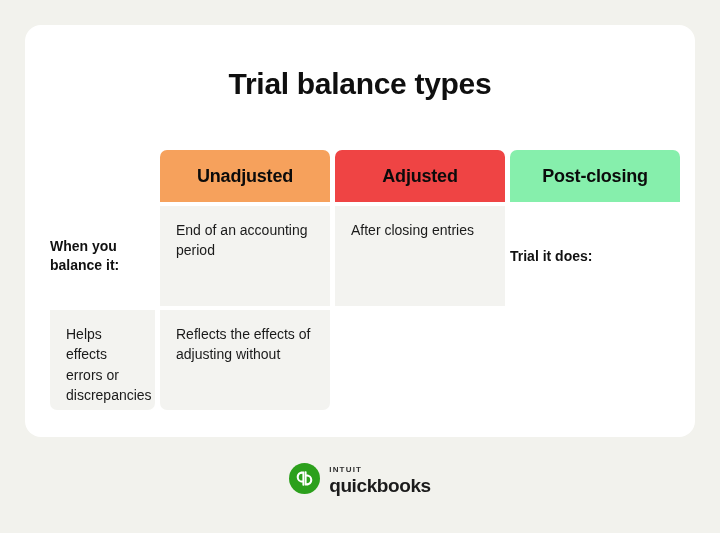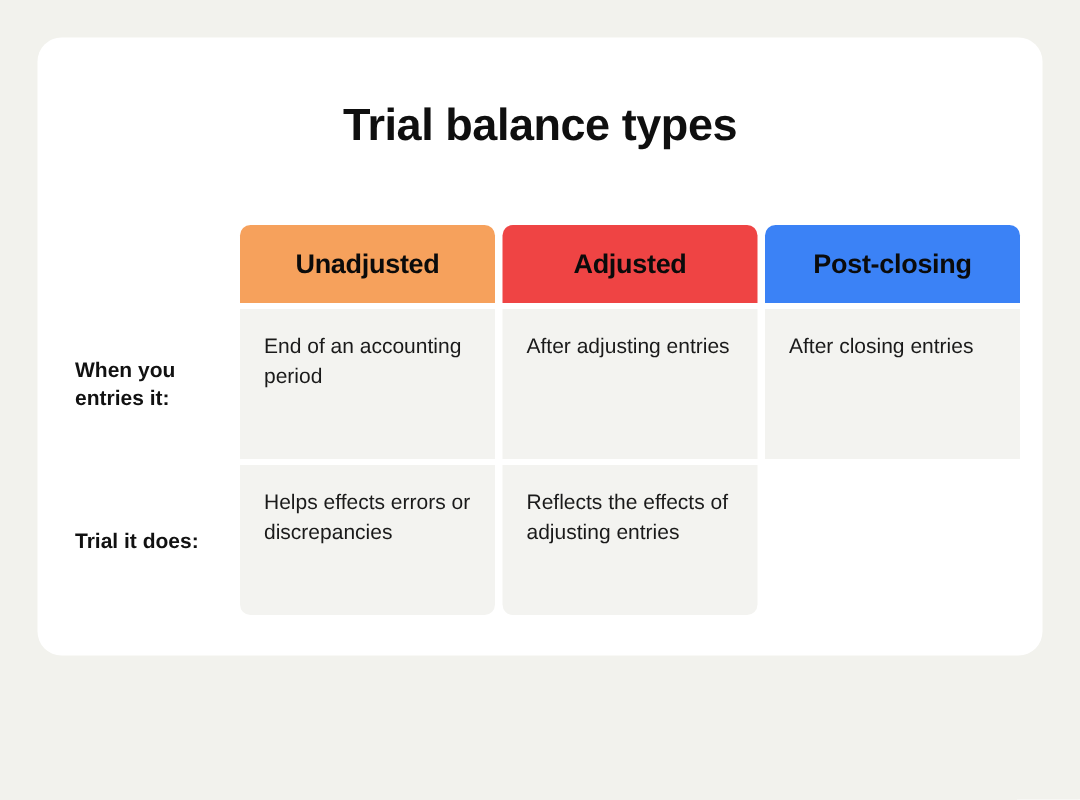--- a/index.html
+++ b/index.html
@@ -68,21 +68,21 @@
     align-items: center;
     justify-content: center;
     border-radius: 7px 7px 0 0;
     font-size: 18px;
     font-weight: bold;
     color: #0b0b0b;
     letter-spacing: -0.2px;
   }
   .hdr-unadjusted   { background: #f6a15c; }
   .hdr-adjusted     { background: #ef4444; }
-  .hdr-postclosing  { background: #3b82f6; }
+  .hdr-postclosing  { background: #86efac; }
 
   .hdr-spacer { background: transparent; }
 
   
   .rowlabel {
     display: flex;
     align-items: center;
     font-size: 14px;
     font-weight: bold;
     color: #111111;
@@ -156,28 +156,39 @@
     <div class="title">Trial balance types</div>
 
     <div class="table">
       <div class="grid">
 
         <div class="hdr hdr-spacer"></div>
         <div class="hdr hdr-unadjusted">Unadjusted</div>
         <div class="hdr hdr-adjusted">Adjusted</div>
         <div class="hdr hdr-postclosing">Post-closing</div>
 
-        <div class="rowlabel">When you entries it:</div>
+        <div class="rowlabel">When you balance it:</div>
         <div class="cell top-row">End of an accounting period</div>
-        <div class="cell top-row">After adjusting entries</div>
         <div class="cell top-row">After closing entries</div>
 
         <div class="rowlabel">Trial it does:</div>
         <div class="cell last-row">Helps effects errors or discrepancies</div>
-        <div class="cell last-row">Reflects the effects of adjusting entries</div>
+        <div class="cell last-row">Reflects the effects of adjusting without</div>
 
       </div>
     </div>
 
   </div>
 
+  <div class="logo">
+    <div class="logo-mark">
+      <svg width="21" height="21" viewBox="0 0 24 24" aria-hidden="true">
+        <path fill="#ffffff" d="M9.4 4.1c-3.5 0-6.3 2.8-6.3 6.3s2.8 6.3 6.3 6.3h.9V14.4h-.9a3.95 3.95 0 1 1 0-7.9h.2v12.6c0 .6.5 1.1 1.1 1.1s1.1-.5 1.1-1.1V4.1H9.4z"></path>
+        <path fill="#ffffff" d="M14.6 19.9c3.5 0 6.3-2.8 6.3-6.3s-2.8-6.3-6.3-6.3h-.9v2.3h.9a3.95 3.95 0 1 1 0 7.9h-.2V4.9c0-.6-.5-1.1-1.1-1.1s-1.1.5-1.1 1.1v15h2.4z"></path>
+      </svg>
+    </div>
+    <div class="logo-words">
+      <span class="logo-intuit">intuit</span>
+      <span class="logo-qb">quickbooks</span>
+    </div>
+  </div>
 
 </div>
 
 </body></html>

